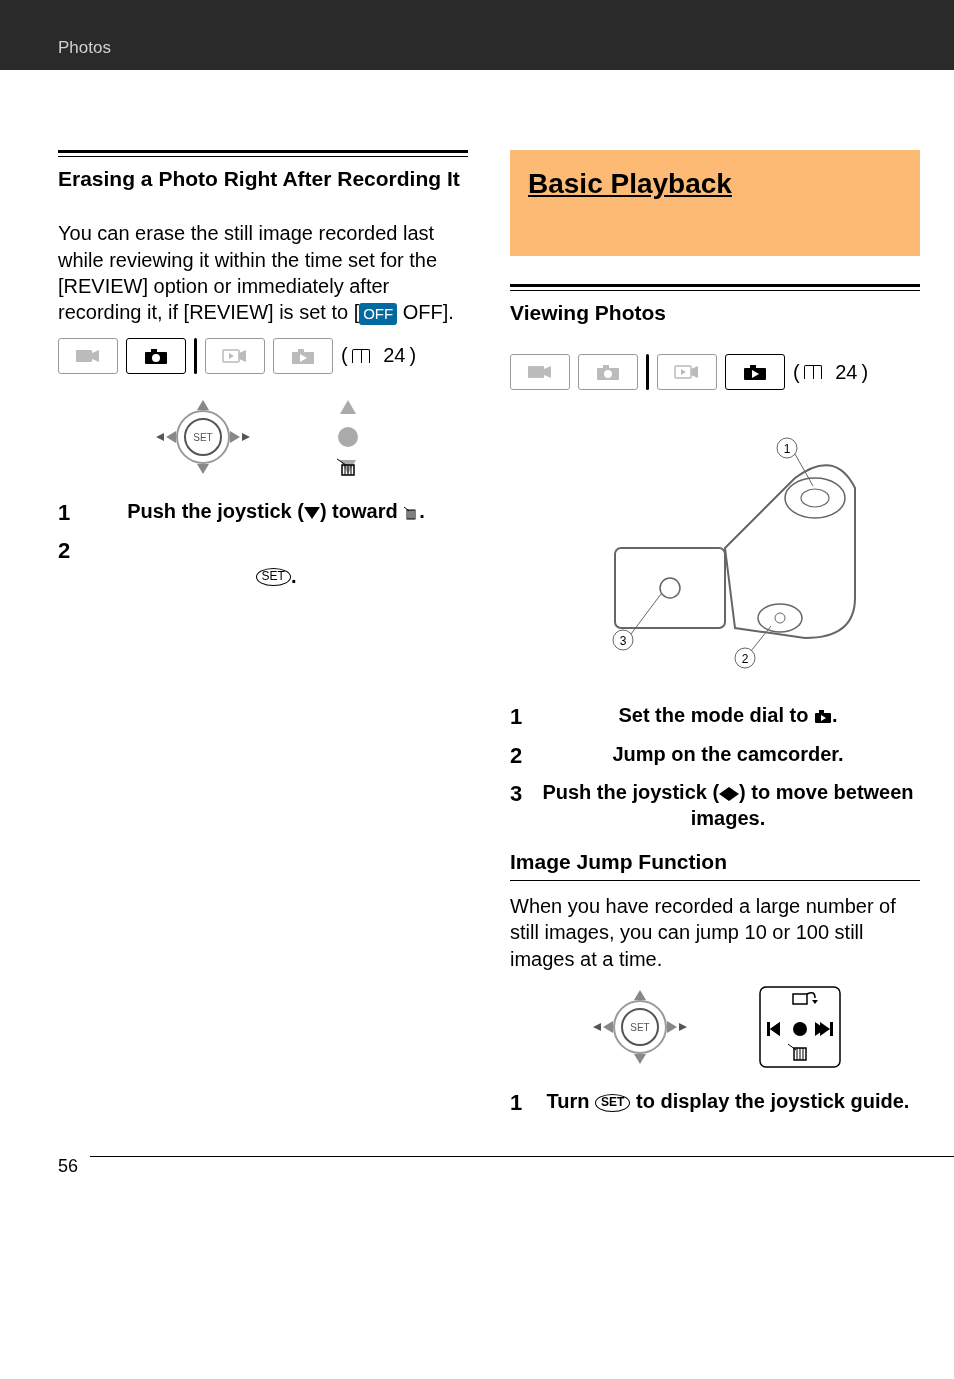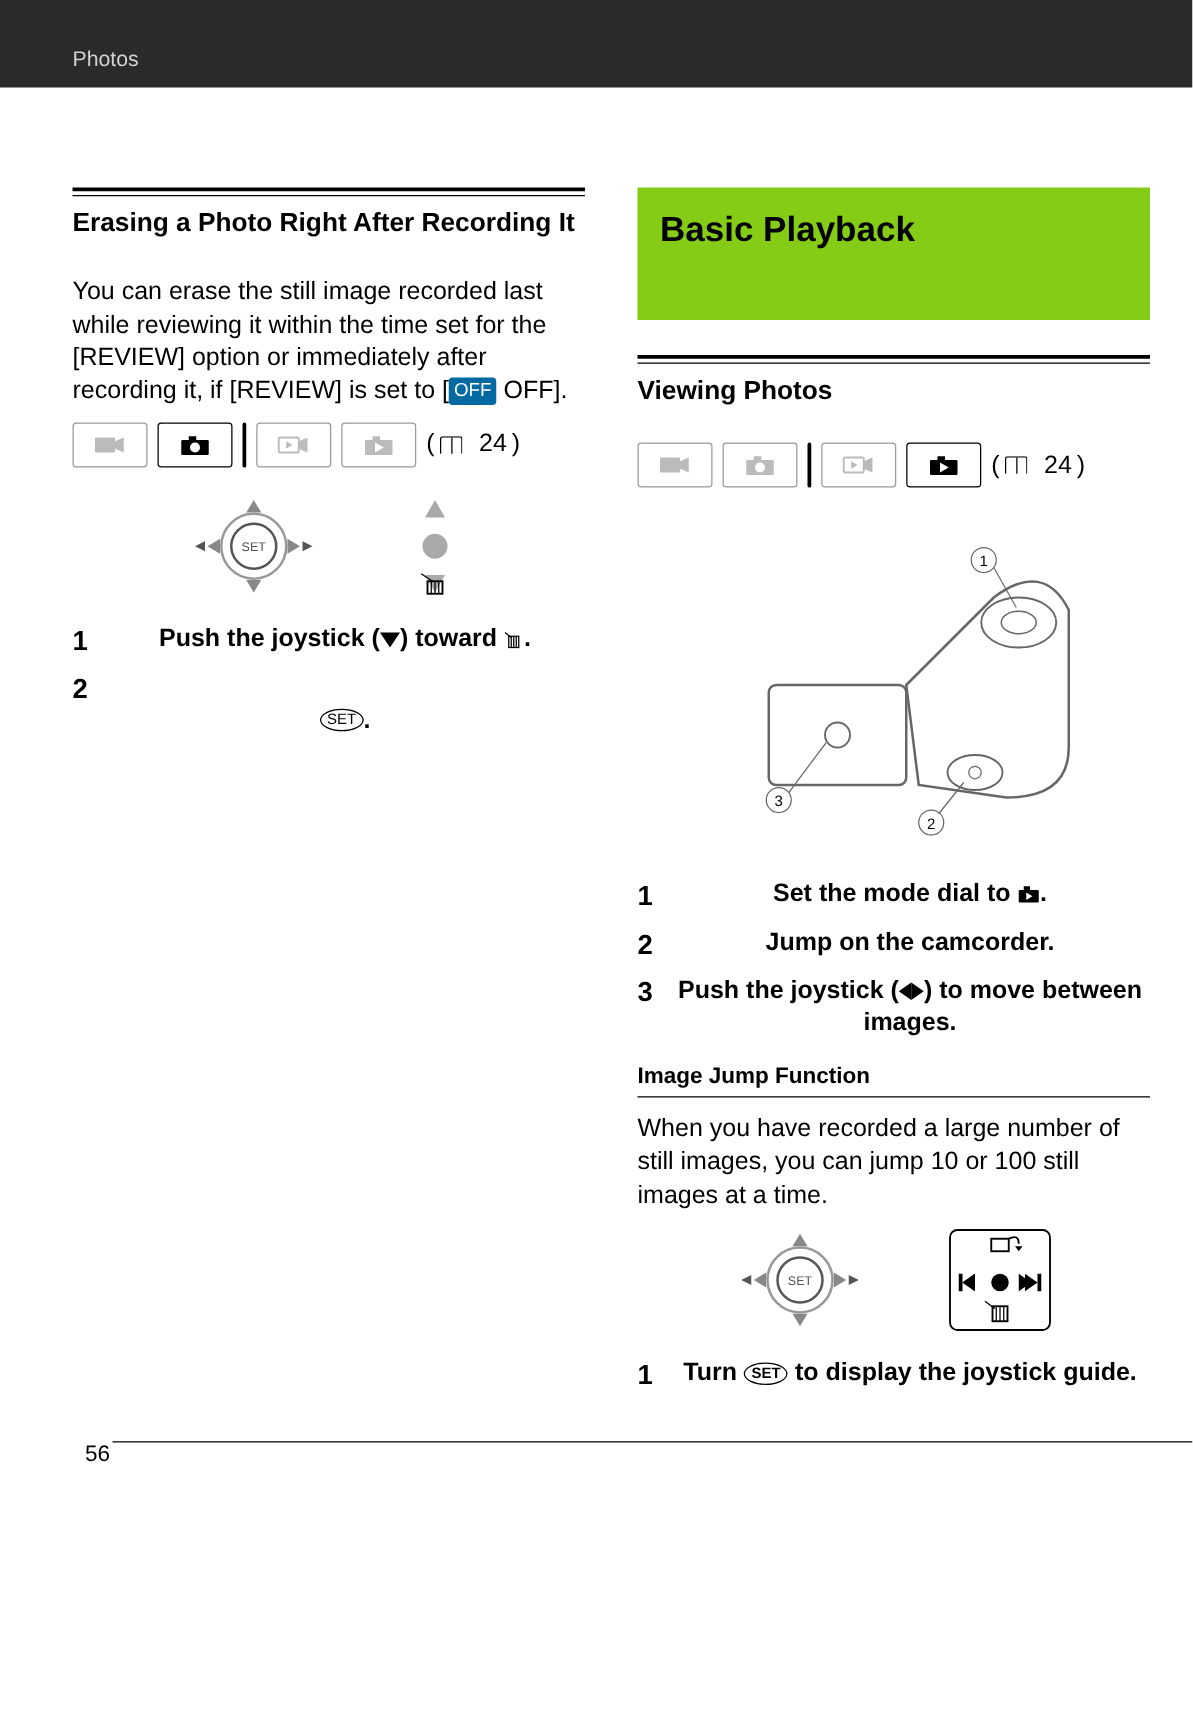--- a/index.html
+++ b/index.html
@@ -13,27 +13,27 @@
   .para { font-size:20px; line-height:1.32; margin-bottom:10px; }
   .mode-row { display:flex; align-items:center; gap:8px; margin:12px 0 18px 0; }
   .mode-icon { width:60px; height:36px; border:1.5px solid #999; border-radius:3px; display:flex; align-items:center; justify-content:center; }
   .divider { width:3px; height:36px; background:#000; border-radius:2px; }
   .ref { font-size:20px; display:flex; align-items:center; gap:4px; }
   .joystick-fig { display:flex; justify-content:center; gap:60px; margin:10px 0 16px 0; }
   ol.steps { list-style:none; counter-reset: step; text-align: center; }
   ol.steps > li { position:relative; padding-left:26px; margin-bottom:12px; font-size:20px; line-height:1.32; }
   ol.steps > li::before { counter-increment: step; content: counter(step); position:absolute; left:0; top:0; font-weight:bold; font-size:22px; }
   .bold { font-weight:bold; }
-  .main-heading-box { background:#84cc16; padding:18px 18px 56px 18px; margin-bottom:28px; }
+  .main-heading-box { background:#fdba74; padding:18px 18px 56px 18px; margin-bottom:28px;text-decoration:underline; }
   .main-heading-box h2 { font-size:28px; font-weight:bold; }
   .single-rule { border-top:1.5px solid #000; margin:6px 0 12px 0; }
-  .sub-title { font-weight:bold; font-size:18px; margin:18px 0 6px 0; }
+  .sub-title { font-weight:bold; font-size:21px; margin:18px 0 6px 0; }
   .indent-sub { font-size:20px; line-height:1.32; margin-left:26px; margin-top:4px; }
   .camcorder-fig { display:flex; justify-content:center; margin:18px 0 24px 0; }
-  .pagenum { position:absolute; left:68px; font-size:18px; }
+  .pagenum { position:absolute; left:58px; font-size:18px; }
   .footer-line { position:relative; height:30px; }
   .footer-line .line { border-top:1.5px solid #000; margin-left:90px; }
   
   svg { display:block; }
   .off-badge { display:inline-flex; align-items:center; justify-content:center; background:#0369a1; color:#fff; font-size:15px; font-weight:normal; border-radius:3px; padding:1px 4px; vertical-align:middle; }
   .set-oval { display:inline-flex; align-items:center; justify-content:center; border:1.5px solid #000; border-radius:50%/50%; padding:0 5px; font-size:12px; vertical-align:middle; height:18px; }
   .play-triangle { display:inline-block; width:0; height:0; border-left:10px solid #000; border-top:7px solid transparent; border-bottom:7px solid transparent; vertical-align:middle; }
   .left-tri { display:inline-block; width:0; height:0; border-right:10px solid #000; border-top:7px solid transparent; border-bottom:7px solid transparent; vertical-align:middle; }
   .down-tri { display:inline-block; width:0; height:0; border-top:12px solid #000; border-left:8px solid transparent; border-right:8px solid transparent; vertical-align:middle; }
   .book-icon { display:inline-block; width:18px; height:14px; border:1.5px solid #000; border-bottom:none; border-radius:2px 2px 0 0; position:relative; vertical-align:middle; }

